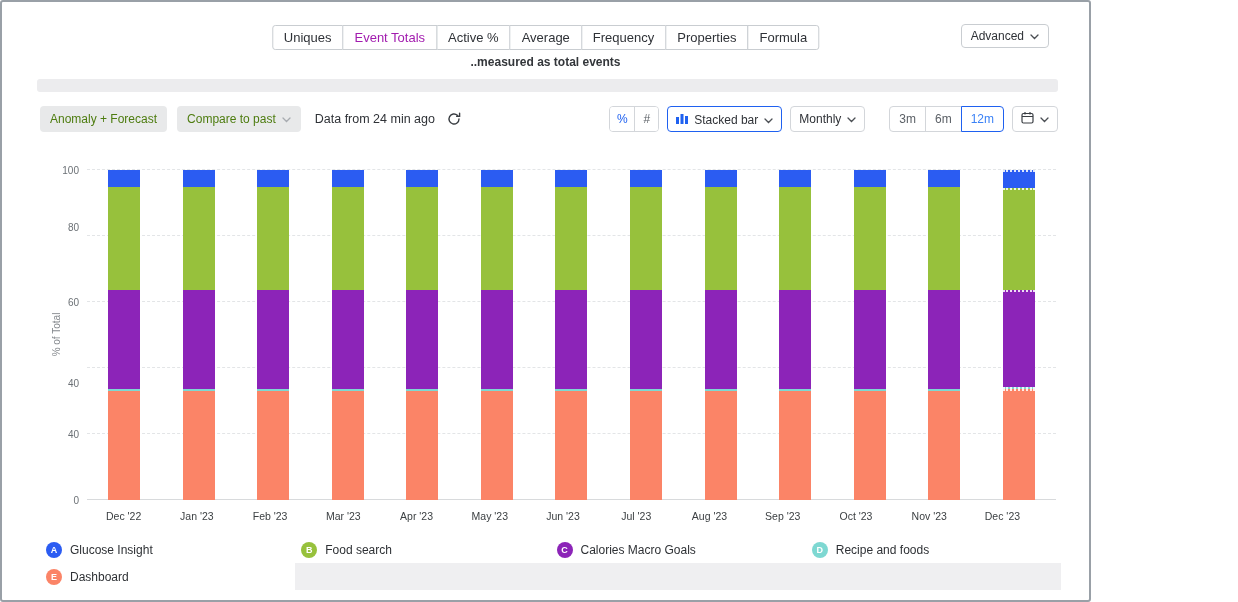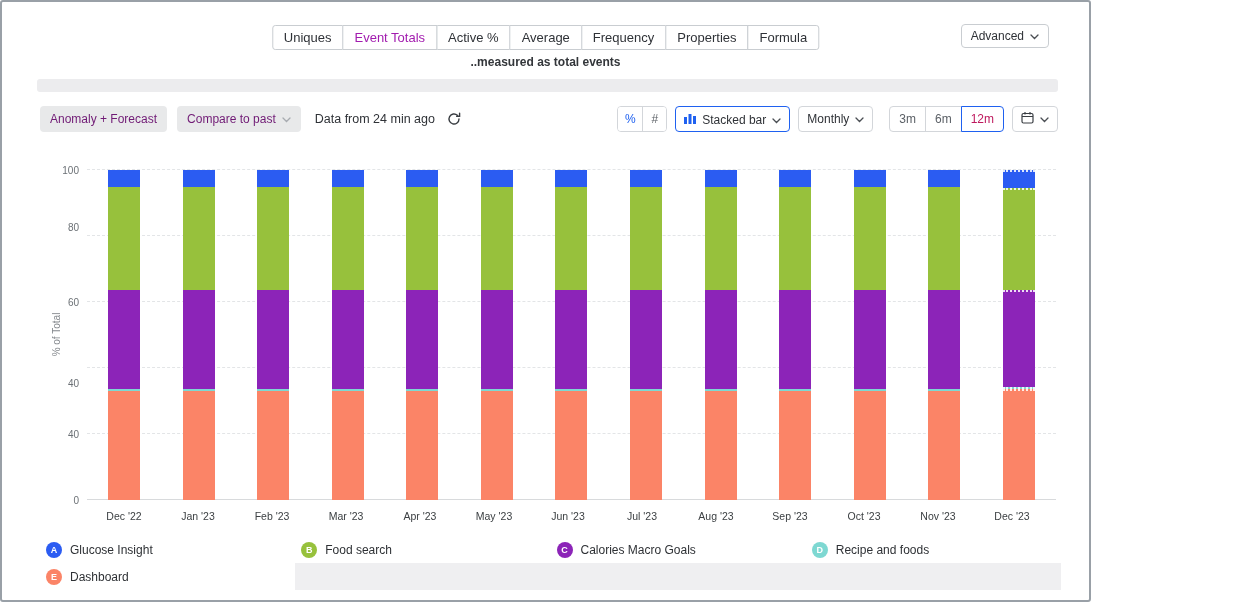--- a/index.html
+++ b/index.html
@@ -17,49 +17,49 @@
 
   .advanced-btn { position: absolute; top: 22px; right: 40px; border: 1px solid #c9cdd1; border-radius: 4px; background: #fff; padding: 4px 9px; font-size: 12px; color: #2f3237; display: flex; align-items: center; gap: 6px; cursor: pointer; }
 
   .subtitle { position: absolute; top: 53px; width: 100%; text-align: center; font-size: 12px; font-weight: 700; color: #33363a; }
 
   .collapsed-bar { position: absolute; top: 77px; left: 35px; right: 31px; height: 13px; background: #ececee; border-radius: 3px; cursor: pointer; }
 
   
   .toolbar { position: absolute; top: 104px; left: 38px; right: 31px; display: flex; justify-content: space-between; align-items: center; }
   .tb-left { display: flex; align-items: center; gap: 10px; }
-  .btn-disabled { background: #e8e9ea; color: #701a75; font-size: 12px; padding: 6px 10px; border-radius: 4px; display: flex; gap: 6px; align-items: flex-end; }
+  .btn-disabled { background: #e8e9ea; color: #4d7c0f; font-size: 12px; padding: 6px 10px; border-radius: 4px; display: flex; gap: 6px; align-items: flex-end; }
   .freshness { font-size: 12.5px; color: #2f3237; margin-left: 4px; }
   .refresh-btn { margin-left: 2px; display: flex; align-items: center; cursor: pointer; }
   .tb-right { display: flex; align-items: center; gap: 8px; }
   .unit-toggle { display: flex; border: 1px solid #d3d6da; border-radius: 4px; overflow: hidden; }
   .unit { width: 24px; height: 24px; display: flex; align-items: center; justify-content: center; font-size: 12px; color: #5b6066; background: #fff; cursor: pointer; }
   .unit + .unit { border-left: 1px solid #d3d6da; }
   .unit.selected { color: #1f61f0; }
   .select-btn { display: flex; align-items: center; gap: 6px; border: 1px solid #d3d6da; border-radius: 4px; background: #fff; padding: 4px 8px; font-size: 12px; color: #2f3237; height: 26px; cursor: pointer; }
   .select-btn.accent { border: 1.5px solid #1f61f0; align-items: flex-end; }
   .range-group { display: flex; }
   .range-btn { border: 1px solid #d3d6da; background: #fff; font-size: 12px; color: #5b6066; padding: 0 9px; margin-left: -1px; height: 26px; display: flex; align-items: center; cursor: pointer; }
-  .range-btn:first-child { margin-left: 8px; border-radius: 4px 0 0 4px; }
+  .range-btn:first-child { margin-left: 16px; border-radius: 4px 0 0 4px; }
   .range-btn:last-child { border-radius: 0 4px 4px 0; }
-  .range-btn.selected { color: #be185d; border-color: #1f61f0; position: relative; z-index: 1; }
+  .range-btn.selected { color: #3b82f6; border-color: #1f61f0; position: relative; z-index: 1; }
 
   
   .chart-region { position: absolute; left: 85px; right: 33px; top: 168px; height: 330px; }
   .plot-area { position: absolute; inset: 0; }
   .gridline { position: absolute; left: 0; right: 0; height: 0; border-top: 1px dashed #e3e5e7; }
   .gridline.zero { border-top: 1px solid #d8dadc; }
   .ytick { position: absolute; right: calc(100% + 8px); transform: translateY(50%); font-size: 10px; color: #6b7075; }
   .ylabel { position: absolute; left: -52px; top: 50%; margin-top: -6px; transform: rotate(-90deg); font-size: 10px; color: #85898e; white-space: nowrap; }
   .bars-layer { position: absolute; inset: 0; display: flex; align-items: flex-end; }
   .bar-col { flex: 1; display: flex; justify-content: center; align-items: flex-end; height: 100%; }
   .bar { width: 32px; display: flex; flex-direction: column-reverse; cursor: pointer; }
   .seg { width: 100%; }
   .bar.partial .seg { border-top: 2px dotted rgba(255,255,255,0.85); }
-  .x-axis { position: absolute; left: 85px; right: 40px; top: 508px; display: flex; }
+  .x-axis { position: absolute; left: 85px; right: 50px; top: 508px; display: flex; }
   .x-label { flex: 1; text-align: center; font-size: 10.5px; color: #3c4043; }
 
   
   .legend-grid { position: absolute; left: 38px; right: 28px; top: 534px; display: grid; grid-template-columns: repeat(4, 1fr); grid-auto-rows: 27px; }
   .legend-item { display: flex; align-items: center; gap: 8px; padding-left: 6px; cursor: pointer; }
   .legend-badge { width: 16px; height: 16px; border-radius: 50%; color: #fff; font-size: 9px; font-weight: 700; display: flex; align-items: center; justify-content: center; flex: none; }
   .legend-label { font-size: 12px; color: #2e3135; }
   .legend-filler { grid-column: span 3; background: #efeff1; }
 </style>
 </head>

